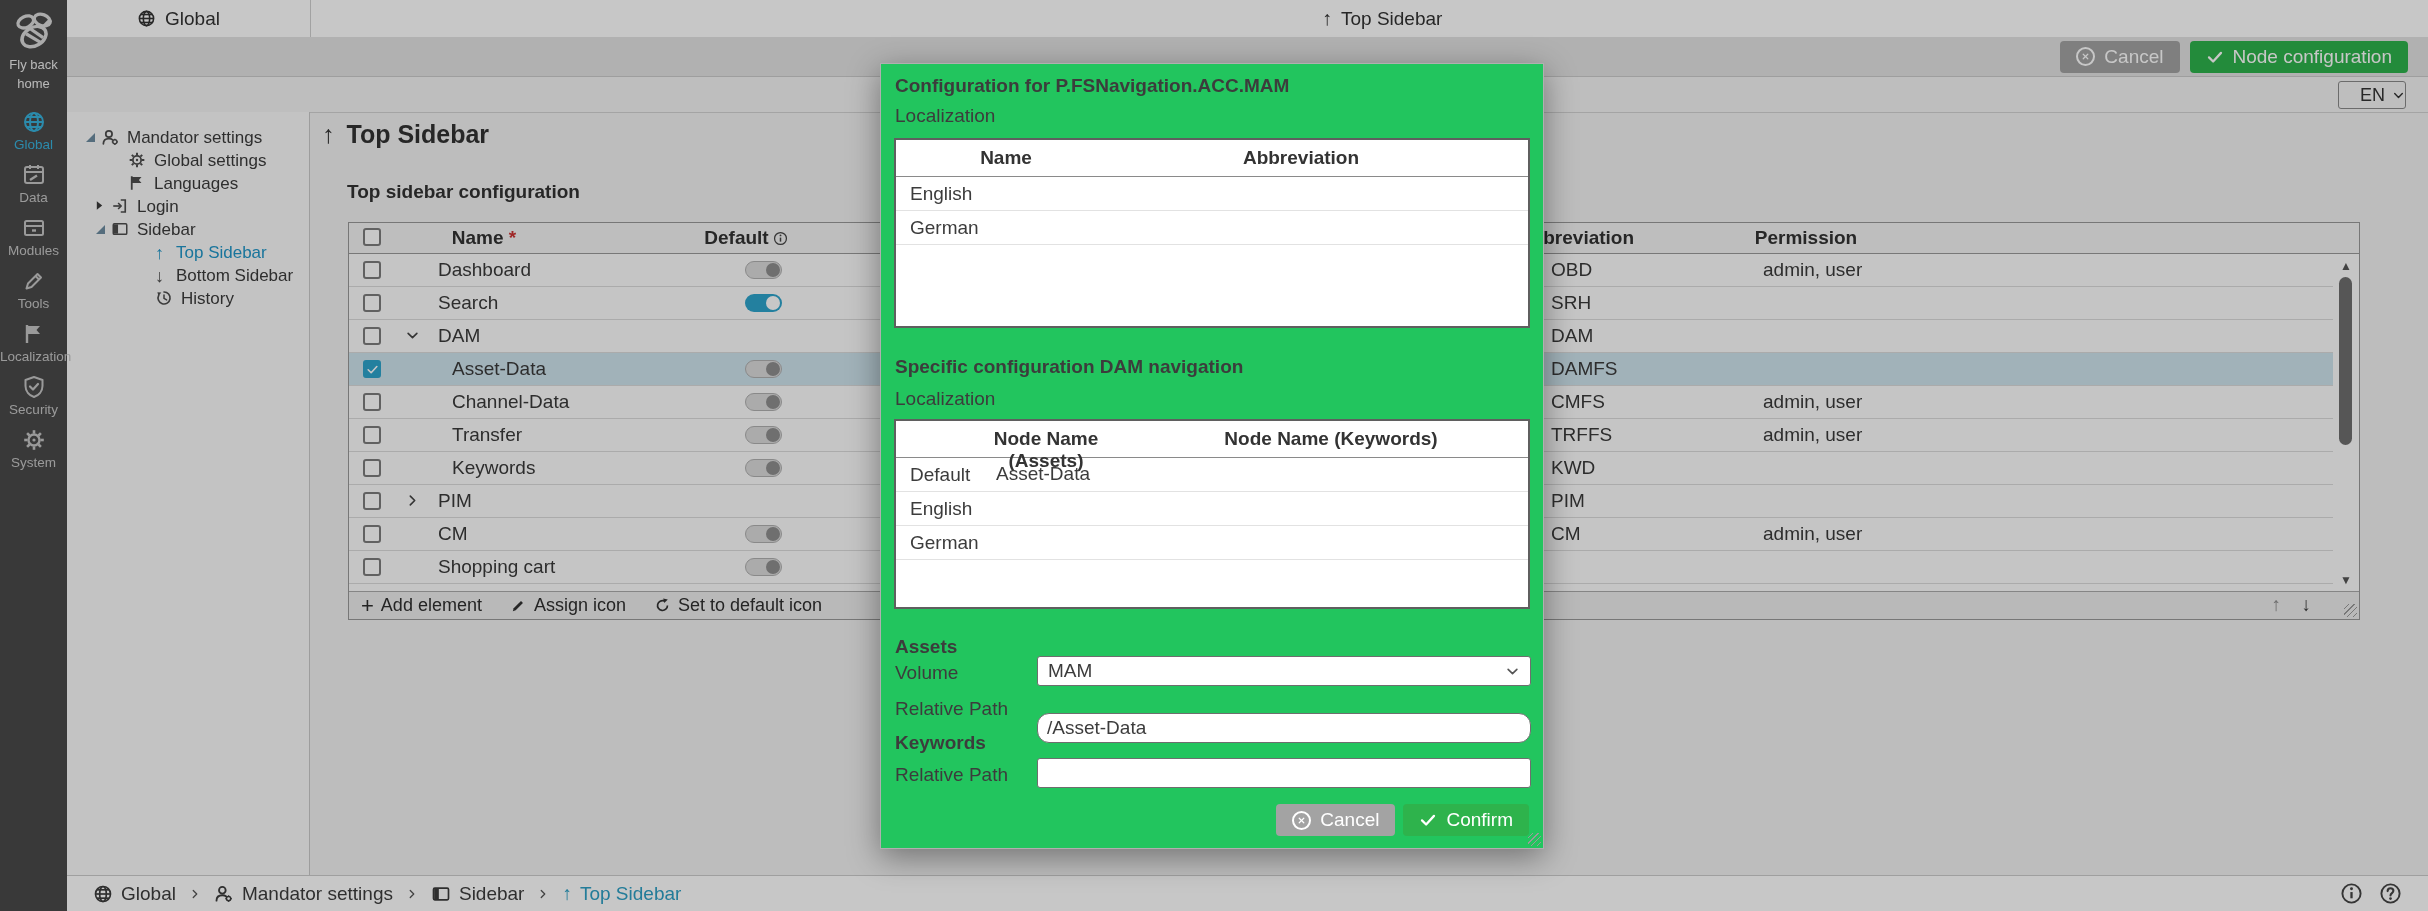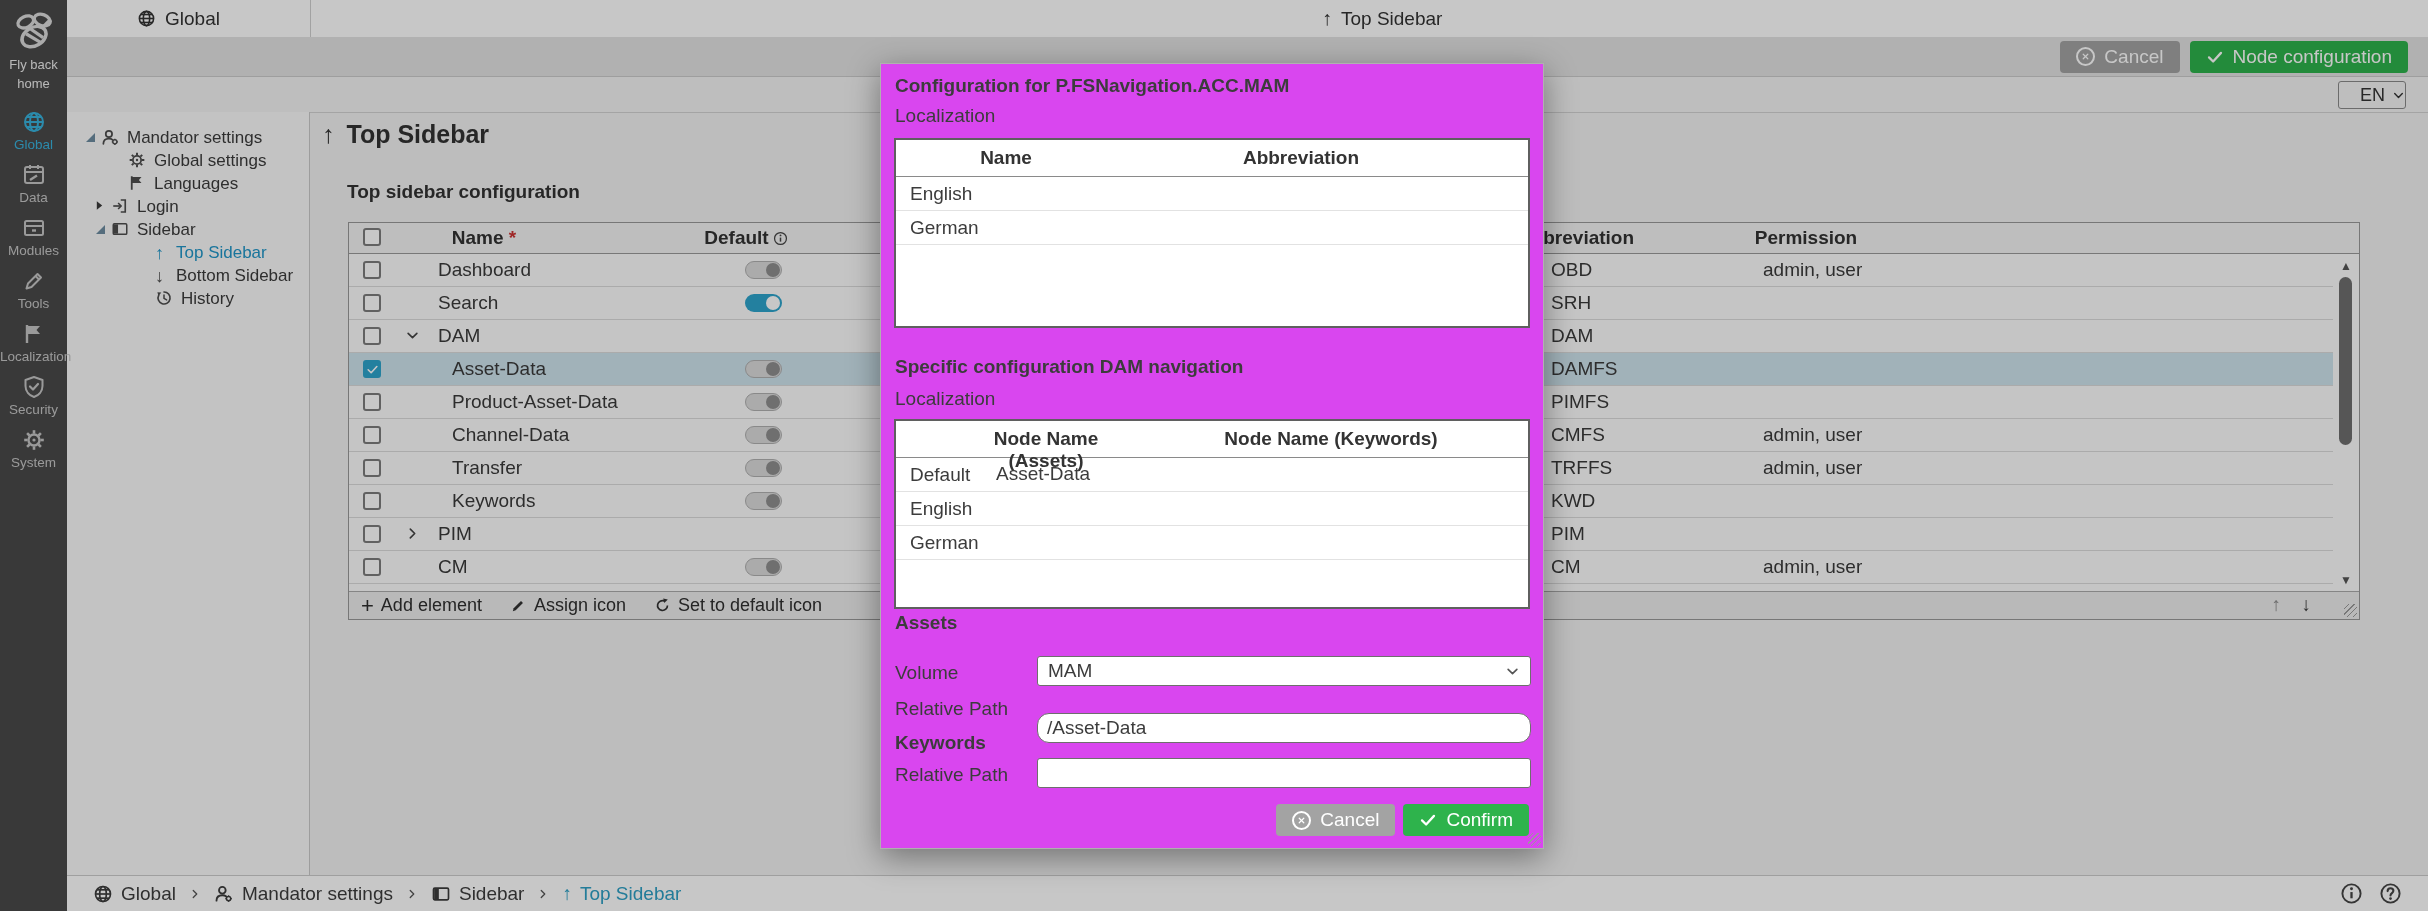--- a/index.html
+++ b/index.html
@@ -90,21 +90,21 @@
           display:flex;align-items:center;gap:13px;padding-left:26px;box-sizing:border-box;font-size:19px;color:#3d3d3d;}
   .crumb{display:flex;align-items:center;gap:8px;cursor:pointer;}
   .crumb .cic{width:20px;height:20px;color:#3d3d3d;}
   .crumb.active{color:#2d9fc4;}
   .csep{width:12px;height:12px;color:#555;}
   .help-ics{position:absolute;right:26px;top:6px;display:flex;gap:16px;color:#444;}
   .help-ics .hic{width:23px;height:23px;cursor:pointer;}
 
   
   .overlay{position:absolute;inset:0;background:rgba(0,0,0,0.22);z-index:40;}
-  .modal{position:absolute;left:880px;top:63px;width:664px;height:786px;background:#d946ef;border:1px solid #b0b0b0;
+  .modal{position:absolute;left:880px;top:63px;width:664px;height:786px;background:#22c55e;border:1px solid #b0b0b0;
          box-shadow:0 8px 30px rgba(0,0,0,0.4);z-index:60;font-size:19px;color:#3c3c3c;box-sizing:border-box;}
   .m-abs{position:absolute;}
   .m-bold{font-weight:bold;}
   .m-table{position:absolute;left:13px;width:636px;height:190px;border:2px solid #5f5f5f;box-sizing:border-box;background:#fff;}
   .m-thead{position:relative;height:36px;border-bottom:1px solid #8a8a8a;font-weight:bold;color:#333;}
   .m-th{position:absolute;top:7px;text-align:center;}
   .m-row{position:relative;height:33px;border-bottom:1px solid #e2e2e2;}
   .m-rlabel{position:absolute;left:14px;top:6px;}
   .m-rval{position:absolute;left:100px;top:5px;}
   .m-field{position:absolute;left:156px;width:494px;height:30px;border:1px solid #6e6e6e;border-radius:3px;
@@ -488,29 +488,20 @@
           </span>
         <span class="cell cname1">Asset-Data</span>
         <span class="toggle off">
             <span class="knob"></span>
           </span>
         <span class="cell cabbr">DAMFS</span>
         <span class="cell cperm"></span>
       </div>
       <div class="row">
         <span class="checkbox"></span>
-        <span class="cell cname1">Product-Asset-Data</span>
-        <span class="toggle off">
-            <span class="knob"></span>
-          </span>
-        <span class="cell cabbr">PIMFS</span>
-        <span class="cell cperm"></span>
-      </div>
-      <div class="row">
-        <span class="checkbox"></span>
         <span class="cell cname1">Channel-Data</span>
         <span class="toggle off">
             <span class="knob"></span>
           </span>
         <span class="cell cabbr">CMFS</span>
         <span class="cell cperm">admin, user</span>
       </div>
       <div class="row">
         <span class="checkbox"></span>
         <span class="cell cname1">Transfer</span>
@@ -681,21 +672,21 @@
         <span class="m-rval">Asset-Data</span>
       </div>
       <div class="m-row">
         <span class="m-rlabel">English</span>
       </div>
       <div class="m-row">
         <span class="m-rlabel">German</span>
       </div>
     </div>
 
-    <div class="m-abs m-bold" style="left:14px;top:548px;">Assets</div>
+    <div class="m-abs m-bold" style="left:14px;top:572px;">Assets</div>
 
     <div class="m-abs" style="left:14px;top:598px;">Volume</div>
     <div class="m-field m-select" style="top:592px;">
       <span>MAM</span>
       <span style="color:#555;">
           <svg viewBox="0 0 24 24" width="15" height="15">
             <use href="#i-chev-down"></use>
           </svg>
         </span>
     </div>

